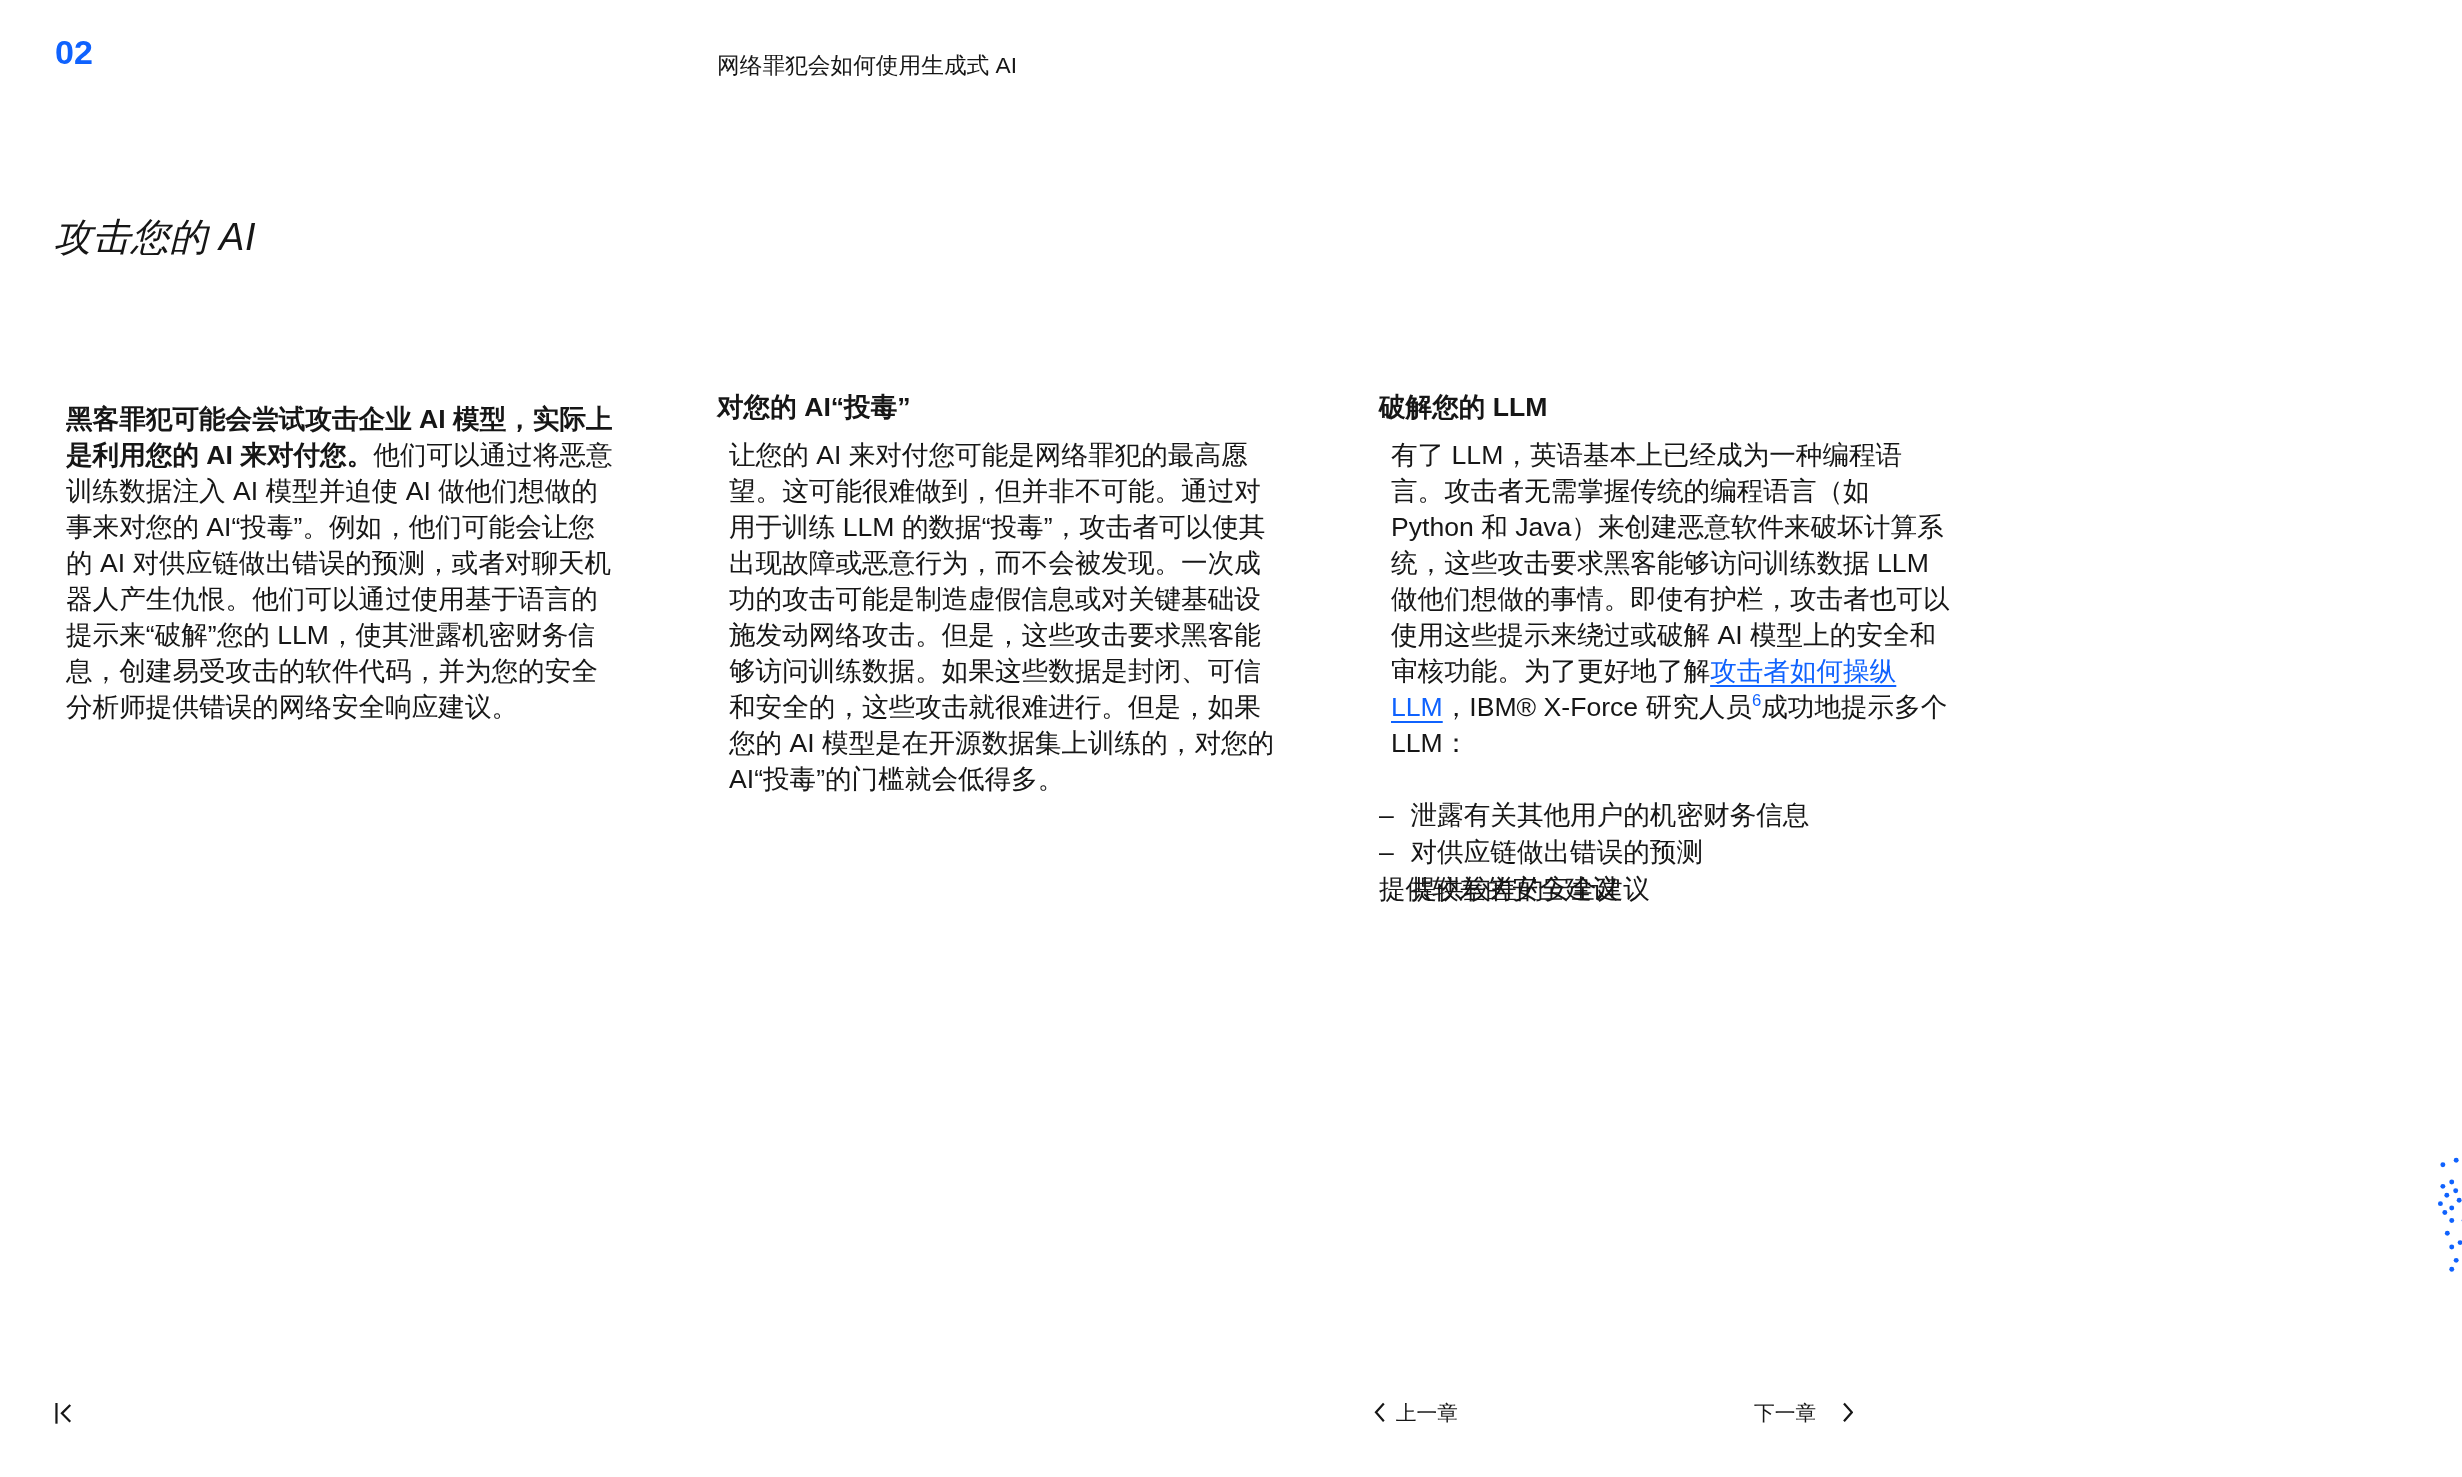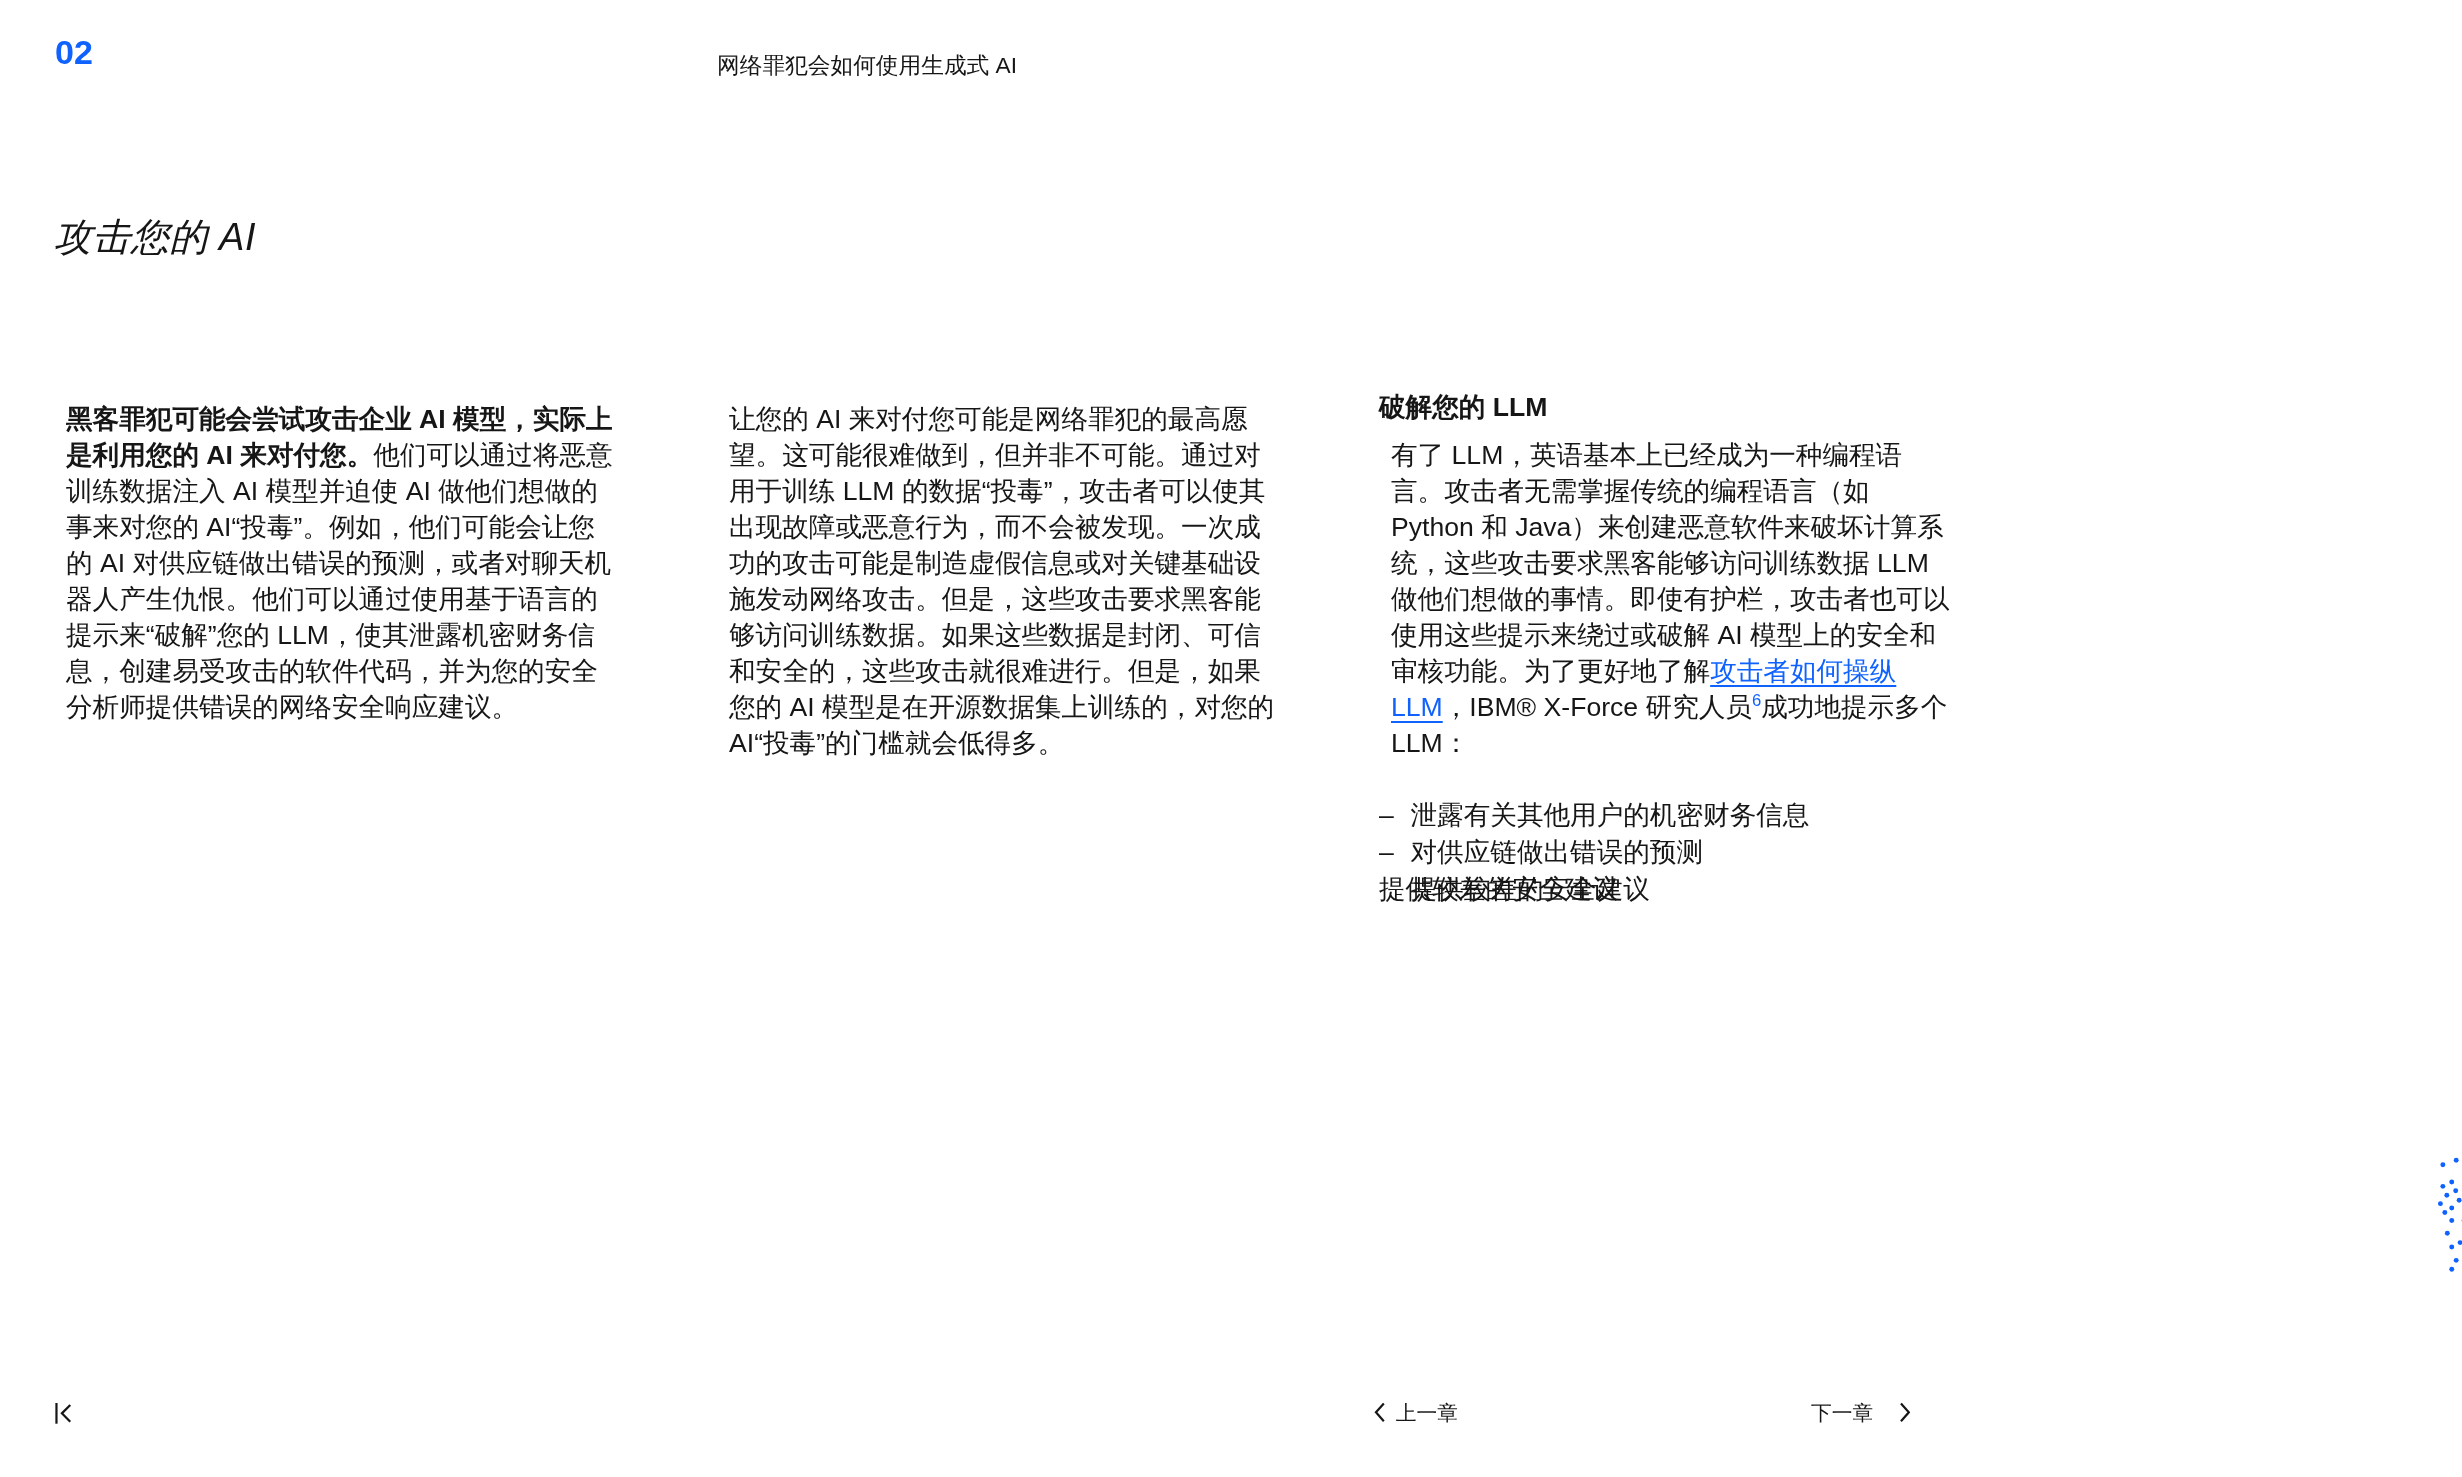--- a/index.html
+++ b/index.html
@@ -22,39 +22,40 @@
   .bold{font-weight:700;}
   .link{color:var(--accent,#0f62fe);text-decoration:underline;text-decoration-thickness:1.5px;text-underline-offset:4.9px;cursor:pointer;}
   .sup{color:var(--accent,#0f62fe);font-size:16.7px;vertical-align:super;line-height:0;cursor:pointer;}
 
   ul.bullets{list-style:none;margin:36px 0 0 0;padding:0;}
   ul.bullets li{position:relative;padding-left:31.5px;line-height:37px;}
   ul.bullets .marker{position:absolute;left:0;top:0;}
 
   .footer-item{top:1401px;display:flex;align-items:center;cursor:pointer;}
   .footer-item.prev{left:1374px;gap:10px;}
-  .footer-item.next{left:1811px;gap:25.6px;text-align:center;}
+  .footer-item.next{left:1754px;gap:25.6px;text-align:center;}
   .nav-label{font-size:20.7px;line-height:23.6px;color:var(--text,#161616);}
   .skip-btn{left:54px;top:1402px;cursor:pointer;}
 
   svg{display:block;}
 </style>
 </head>
 <body>
 
 <div class="abs chapter-num">02</div>
 <div class="abs header-title">网络罪犯会如何使用生成式 AI</div>
 
 <h1 class="abs section-title">攻击您的 AI</h1>
 
 <div id="col1" class="abs col">
   <p><span class="bold">黑客罪犯可能会尝试攻击企业 AI 模型，实际上是利用您的 AI 来对付您。</span><span>他们可以通过将恶意训练数据注入 AI 模型并迫使 AI 做他们想做的事来对您的 AI“投毒”。例如，他们可能会让您的 AI 对供应链做出错误的预测，或者对聊天机器人产生仇恨。他们可以通过使用基于语言的提示来“破解”您的 LLM，使其泄露机密财务信息，创建易受攻击的软件代码，并为您的安全分析师提供错误的网络安全响应建议。</span></p>
 </div>
 
 <div id="col2" class="abs col">
+  <h3 class="heading">对您的 AI“投毒”</h3>
   <p>让您的 AI 来对付您可能是网络罪犯的最高愿望。这可能很难做到，但并非不可能。通过对用于训练 LLM 的数据“投毒”，攻击者可以使其出现故障或恶意行为，而不会被发现。一次成功的攻击可能是制造虚假信息或对关键基础设施发动网络攻击。但是，这些攻击要求黑客能够访问训练数据。如果这些数据是封闭、可信和安全的，这些攻击就很难进行。但是，如果您的 AI 模型是在开源数据集上训练的，对您的 AI“投毒”的门槛就会低得多。</p>
 </div>
 
 <div id="col3" class="abs col">
   <h3 class="heading">破解您的 LLM</h3>
   <p><span>有了 LLM，英语基本上已经成为一种编程语言。攻击者无需掌握传统的编程语言（如 Python 和 Java）来创建恶意软件来破坏计算系统，这些攻击要求黑客能够访问训练数据 LLM 做他们想做的事情。即使有护栏，攻击者也可以使用这些提示来绕过或破解 AI 模型上的安全和审核功能。为了更好地了解</span><span class="link">攻击者如何操纵 LLM</span><span>，IBM® X-Force 研究人员</span><span class="sup">6</span><span>成功地提示多个 LLM：</span></p>
   <ul class="bullets">
     <li><span class="marker">–</span><span>泄露有关其他用户的机密财务信息</span></li>
     <li><span class="marker">–</span><span>对供应链做出错误的预测</span></li>
     <li><span class="marker">提供较差的安全建议</span><span>提供较差的安全建议</span></li>

